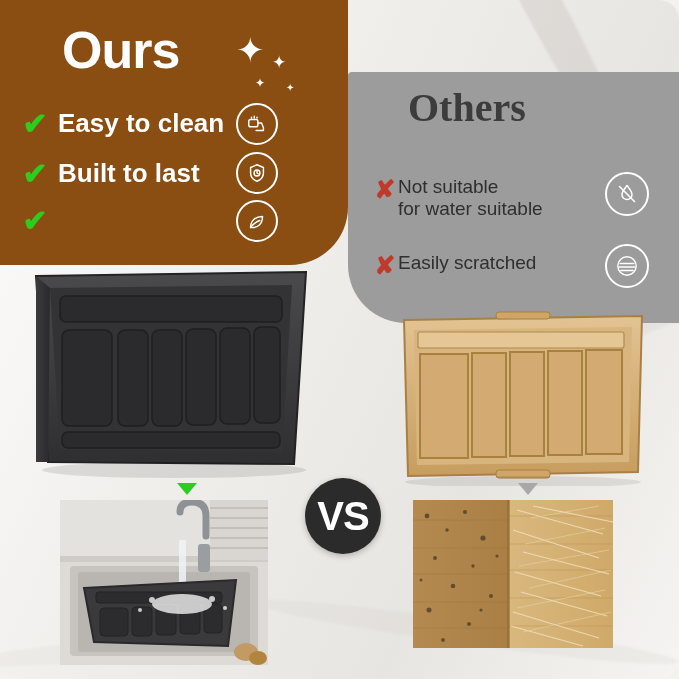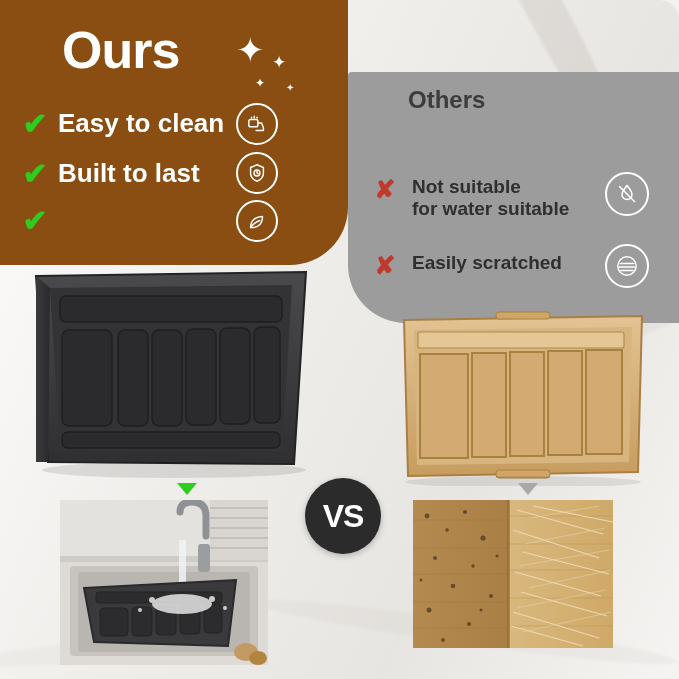--- a/index.html
+++ b/index.html
@@ -57,32 +57,32 @@
 
   
   #others-panel{
     position:absolute;left:348px;top:72px;width:331px;height:251px;
     background:#9c9c9c;
     border-top-left-radius:4px;
     border-bottom-left-radius:58px;
   }
   #others-title{
     position:absolute;left:60px;top:16px;
-    color:#3c3c3c;font-size:24px;font-weight:bold;line-height:1;
+    color:#3c3c3c;font-size:40px;font-weight:bold;line-height:1;font-family:Liberation Serif, serif;
   }
   .others-row{
     position:absolute;left:24px;display:flex;align-items:flex-start;
   }
   .cross{
     width:26px;height:26px;flex:0 0 26px;
     display:flex;align-items:center;justify-content:center;
     color:#c0392b;font-size:25px;font-weight:bold;line-height:1;
   }
   .others-text{
-    color:#2f2f2f;font-size:19px;font-weight:bold;margin-left:14px;line-height:1.15;
+    color:#2f2f2f;font-size:19px;font-weight:normal;margin-left:0;line-height:1.15;
   }
   .others-icon{
     position:absolute;width:40px;height:40px;border-radius:50%;
     border:2px solid #ffffff;display:flex;align-items:center;justify-content:center;
     color:#ffffff;font-size:20px;background:transparent;
   }
 
   
   #black-tray{
     position:absolute;left:26px;top:258px;width:290px;height:222px;
@@ -90,21 +90,21 @@
   
   #bamboo-tray{
     position:absolute;left:398px;top:306px;width:250px;height:180px;
   }
 
   
   #vs-badge{
     position:absolute;left:305px;top:478px;width:76px;height:76px;border-radius:50%;
     background:#2b2b2b;color:#ffffff;
     display:flex;align-items:center;justify-content:center;
-    font-size:32px;font-weight:bold;letter-spacing:-1px;
+    font-size:40px;font-weight:bold;letter-spacing:-1px;
     z-index:9;
     box-shadow:0 2px 6px rgba(0,0,0,.25);
   }
 
   
   #photo-left{
     position:absolute;left:60px;top:500px;width:208px;height:165px;
     overflow:hidden;background:#cdd2d4;
   }
   #photo-right{

